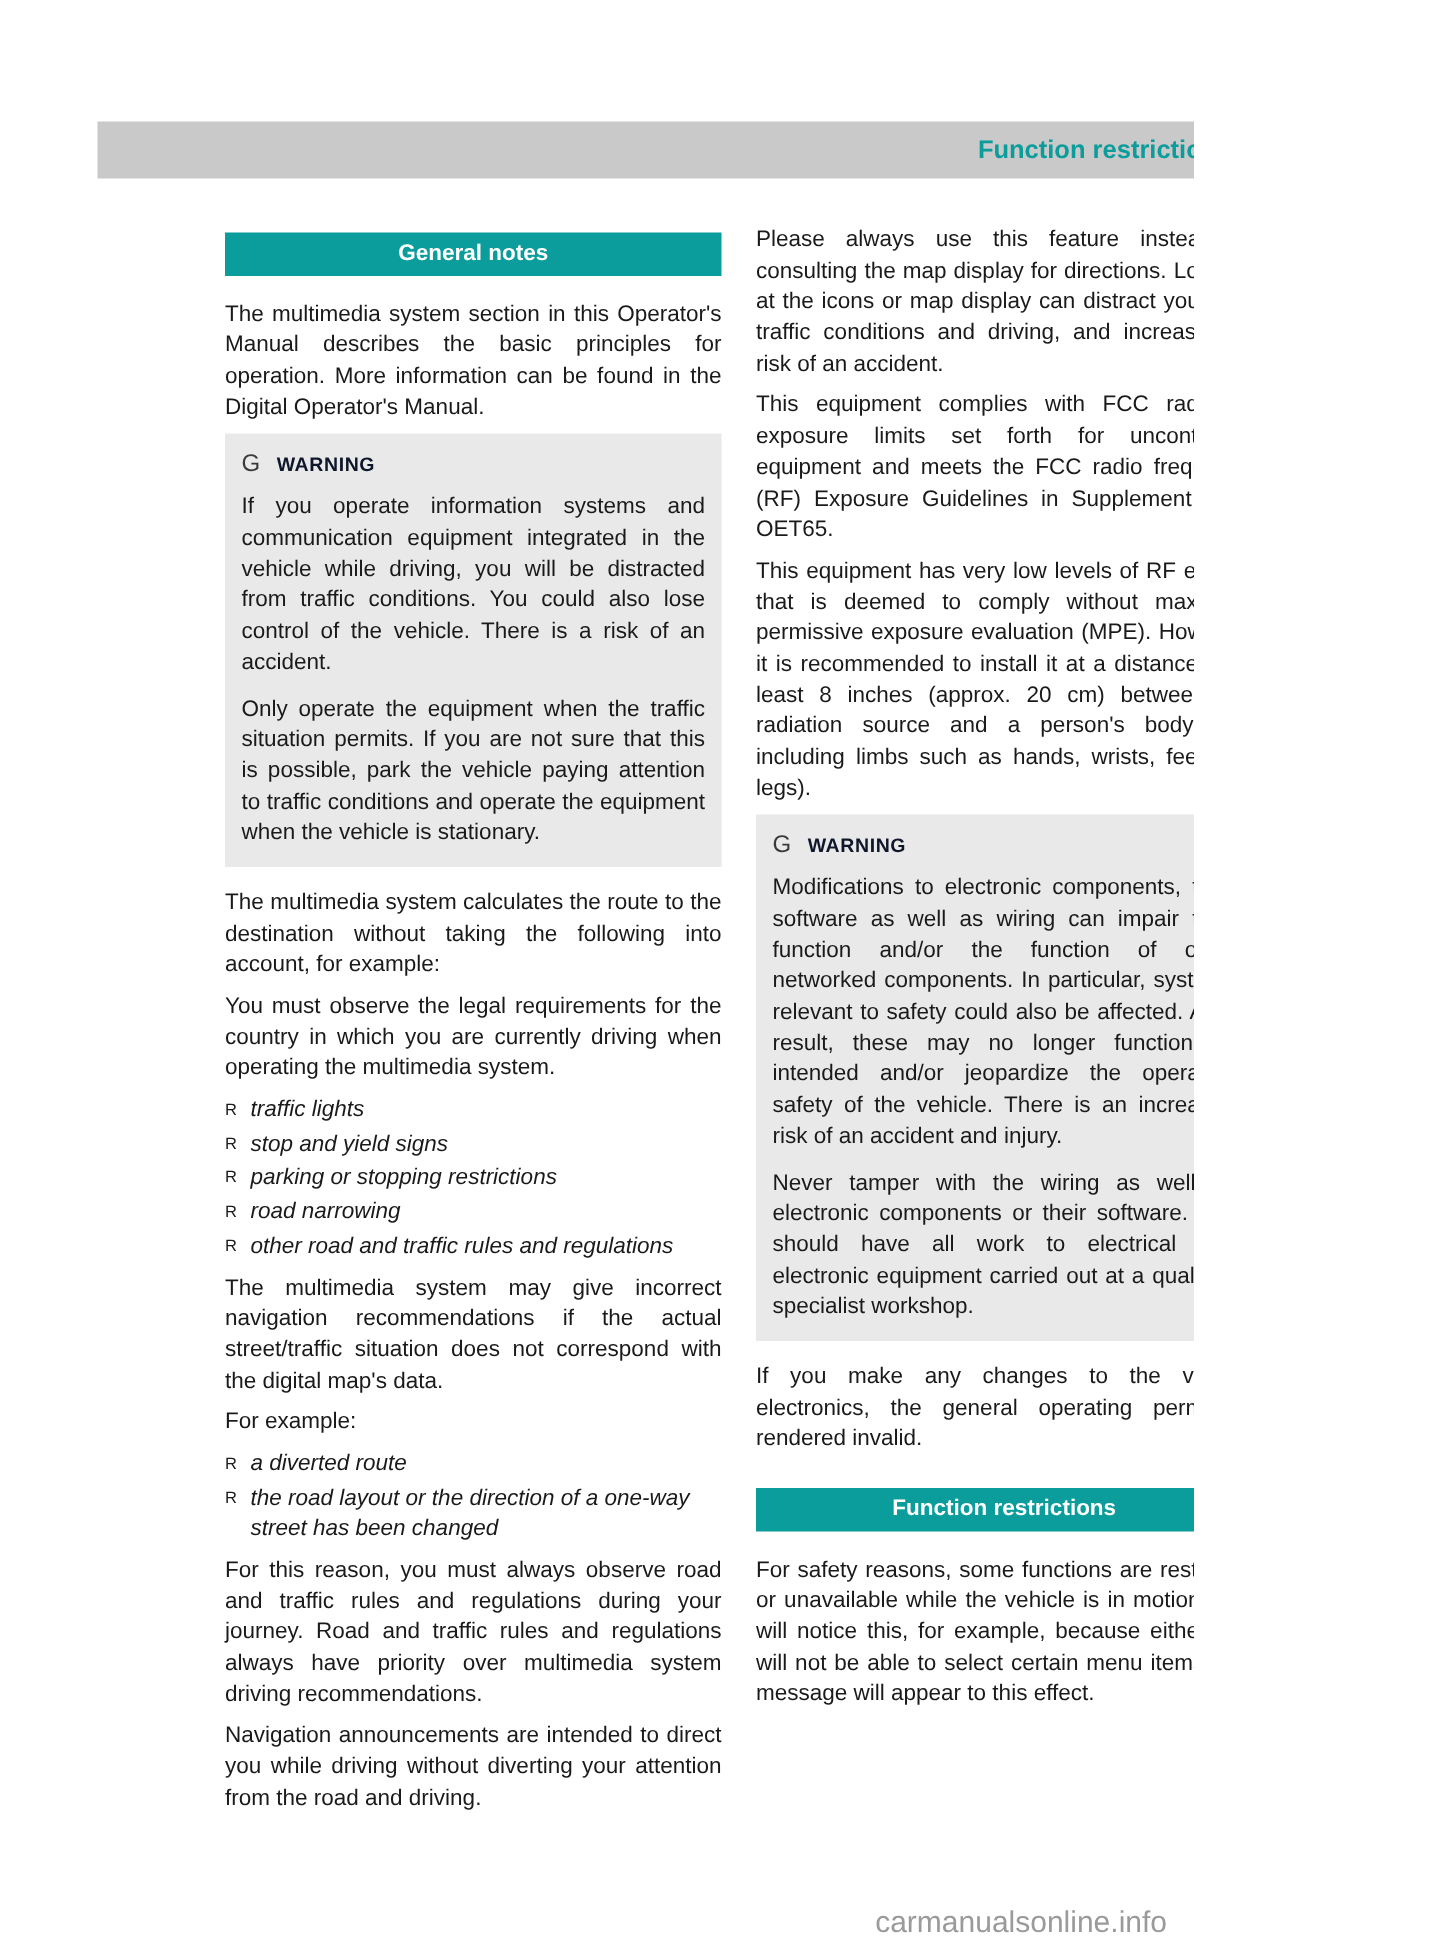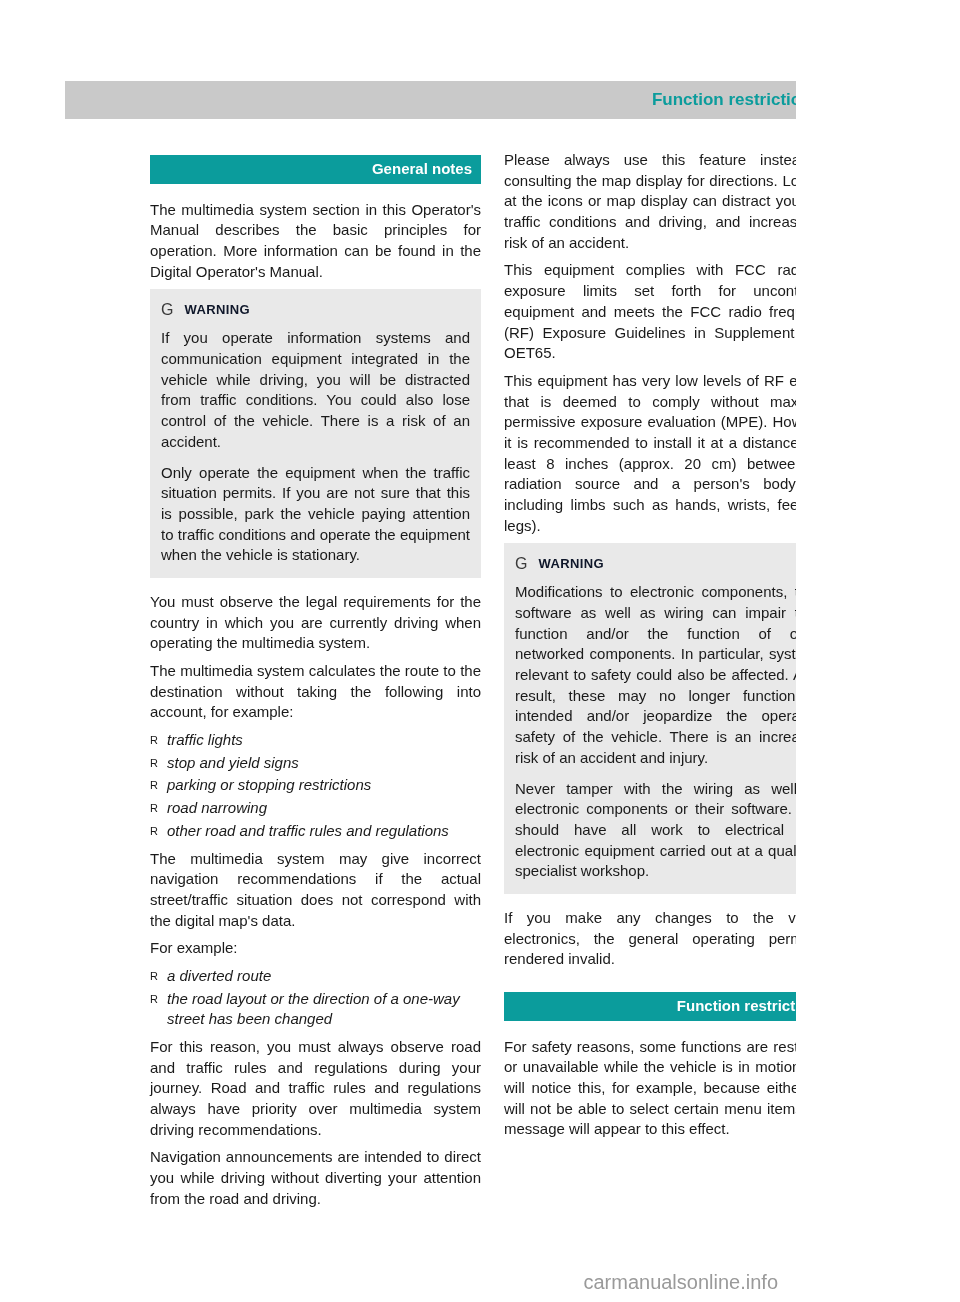--- a/index.html
+++ b/index.html
@@ -42,21 +42,21 @@
     hyphens: auto;
     -webkit-hyphens: auto;
   }
   .col-left  { left: 150px; top: 155px; }
   .col-right { left: 504px; top: 150px; }
   .section-bar {
     background: var(--accent_teal, #0b9c9c);
     color: #ffffff; font-weight: bold; font-size: 15px;
     padding: 4px 9px;
     margin: 22px 0 16px;
-    text-align: right;
+    text-align: center;
   }
   .section-bar.first { margin-top: 0; }
   .col p { margin: 0 0 7px; }
   .warning-box {
     background: var(--warning_bg, #e9e9e9);
     padding: 10px 11px 12px;
     margin: 4px 0 14px;
   }
   .warning-head {
     display: flex; align-items: center; gap: 11px;
@@ -111,22 +111,22 @@
 
     <div class="warning-box">
       <div class="warning-head">
         <span class="warning-icon">G</span>
         <span class="warning-word">WARNING</span>
       </div>
       <p>If you operate information systems and communication equipment integrated in the vehicle while driving, you will be distracted from traffic conditions. You could also lose control of the vehicle. There is a risk of an accident.</p>
       <p>Only operate the equipment when the traffic situation permits. If you are not sure that this is possible, park the vehicle paying attention to traffic conditions and operate the equipment when the vehicle is stationary.</p>
     </div>
 
+    <p>The multimedia system calculates the route to the destination without taking the following into account, for example:</p>
     <p>You must observe the legal requirements for the country in which you are currently driving when operating the multimedia system.</p>
-    <p>The multimedia system calculates the route to the destination without taking the following into account, for example:</p>
 
     <ul class="bullets">
       <li>
         <span class="bullet-glyph">R</span>
         <span class="bullet-text">traffic lights</span>
       </li>
       <li>
         <span class="bullet-glyph">R</span>
         <span class="bullet-text">stop and yield signs</span>
       </li>

